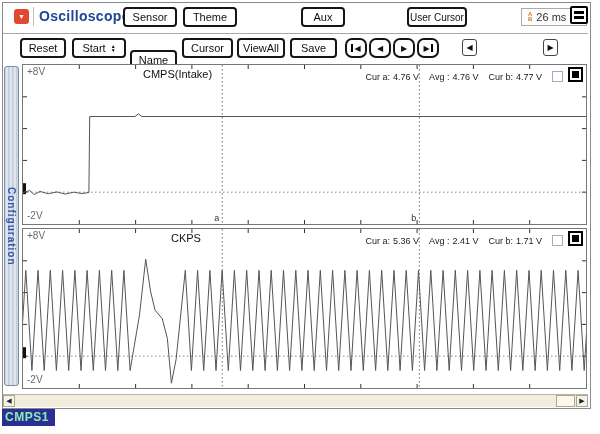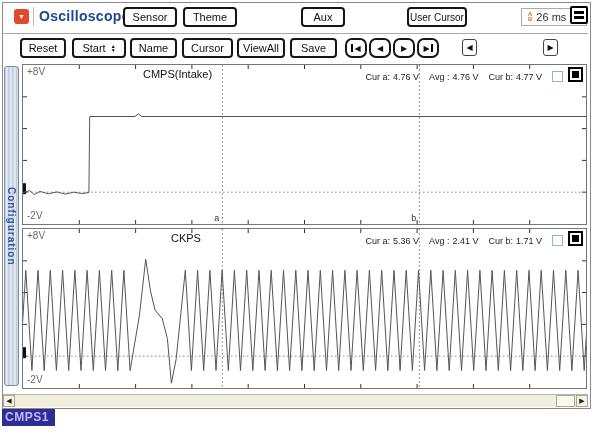--- a/index.html
+++ b/index.html
@@ -42,21 +42,21 @@
   .rval{margin-left:3px;}
   .chk{width:11px;height:11px;box-sizing:border-box;border:1px solid #9ab0c8;background:#fff;margin-left:10px;}
   .sqbtn{width:15px;height:15px;box-sizing:border-box;border:2px solid #000;background:#fff;padding:2px;margin-left:5px;}
   .sqbtn div{width:7px;height:7px;background:#000;}
   .ctag{position:absolute;bottom:1px;font-size:9px;color:#333;}
   .scrollbar{position:absolute;left:3px;top:394px;width:585px;height:13px;background:#f1eedd;
              border-top:1px solid #b9b6a4;box-sizing:border-box;}
   .sarrow{position:absolute;top:0;width:12px;height:12px;background:#f6f3e4;border:1px solid #a9a695;box-sizing:border-box;
           display:flex;align-items:center;justify-content:center;font-size:7px;color:#222;}
   .sthumb{position:absolute;top:0;right:13px;width:19px;height:12px;background:#fbf9ee;border:1px solid #a9a695;box-sizing:border-box;}
-  .foottab{position:absolute;left:2px;top:409px;background:#2d2d96;color:#c4b5fd;font-size:12px;font-weight:bold;
+  .foottab{position:absolute;left:2px;top:409px;background:#2d2d96;color:#86efac;font-size:12px;font-weight:bold;
            padding:1px 6px 2px 3px;letter-spacing:0.5px;}
 </style>
 </head>
 <body>
 
 <div class="page">
   <div class="frame"></div>
   <div class="rowsep"></div>
 
   <div class="appicon">
@@ -83,21 +83,21 @@
     </div>
 
   <div class="btn" style="left:20px;top:38px;width:46px;">Reset</div>
   <div class="btn" style="left:72px;top:38px;width:54px;align-items:center;">
     <span>Start</span>
     <span class="spin">
       <span>▲</span>
       <span>▼</span>
     </span>
   </div>
-  <div class="btn" style="left:130px;top:38px;width:47px;">Name</div>
+  <div class="btn" style="left:130px;top:50px;width:47px;">Name</div>
   <div class="btn" style="left:182px;top:38px;width:51px;">Cursor</div>
   <div class="btn" style="left:237px;top:38px;width:48px;">ViewAll</div>
   <div class="btn" style="left:290px;top:38px;width:47px;">Save</div>
 
   <div class="pbtn" style="left:345px;">
     <span class="pbar"></span>
     <span>◀</span>
   </div>
   <div class="pbtn" style="left:369px;">
     <span>◀</span>

